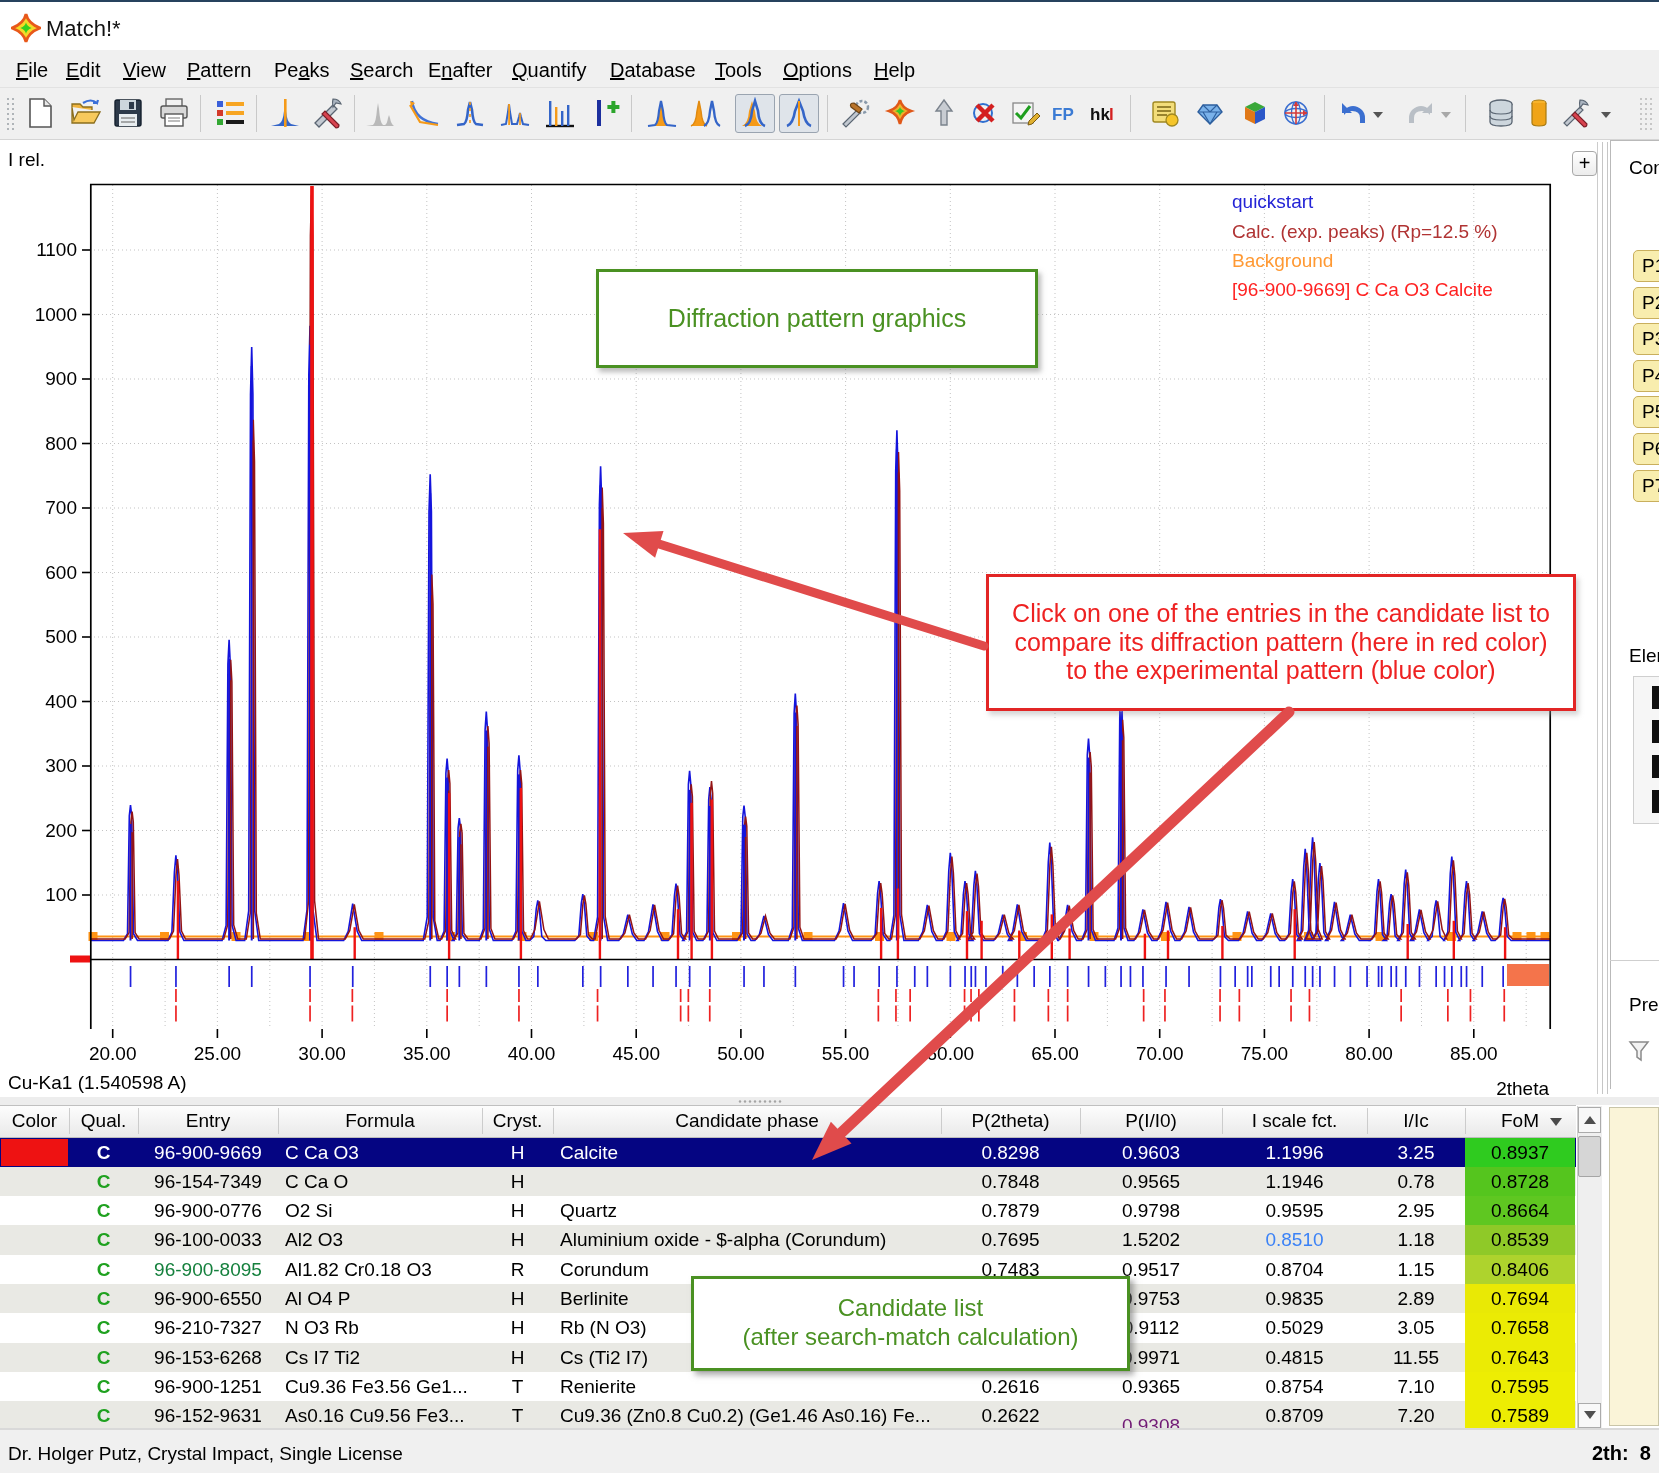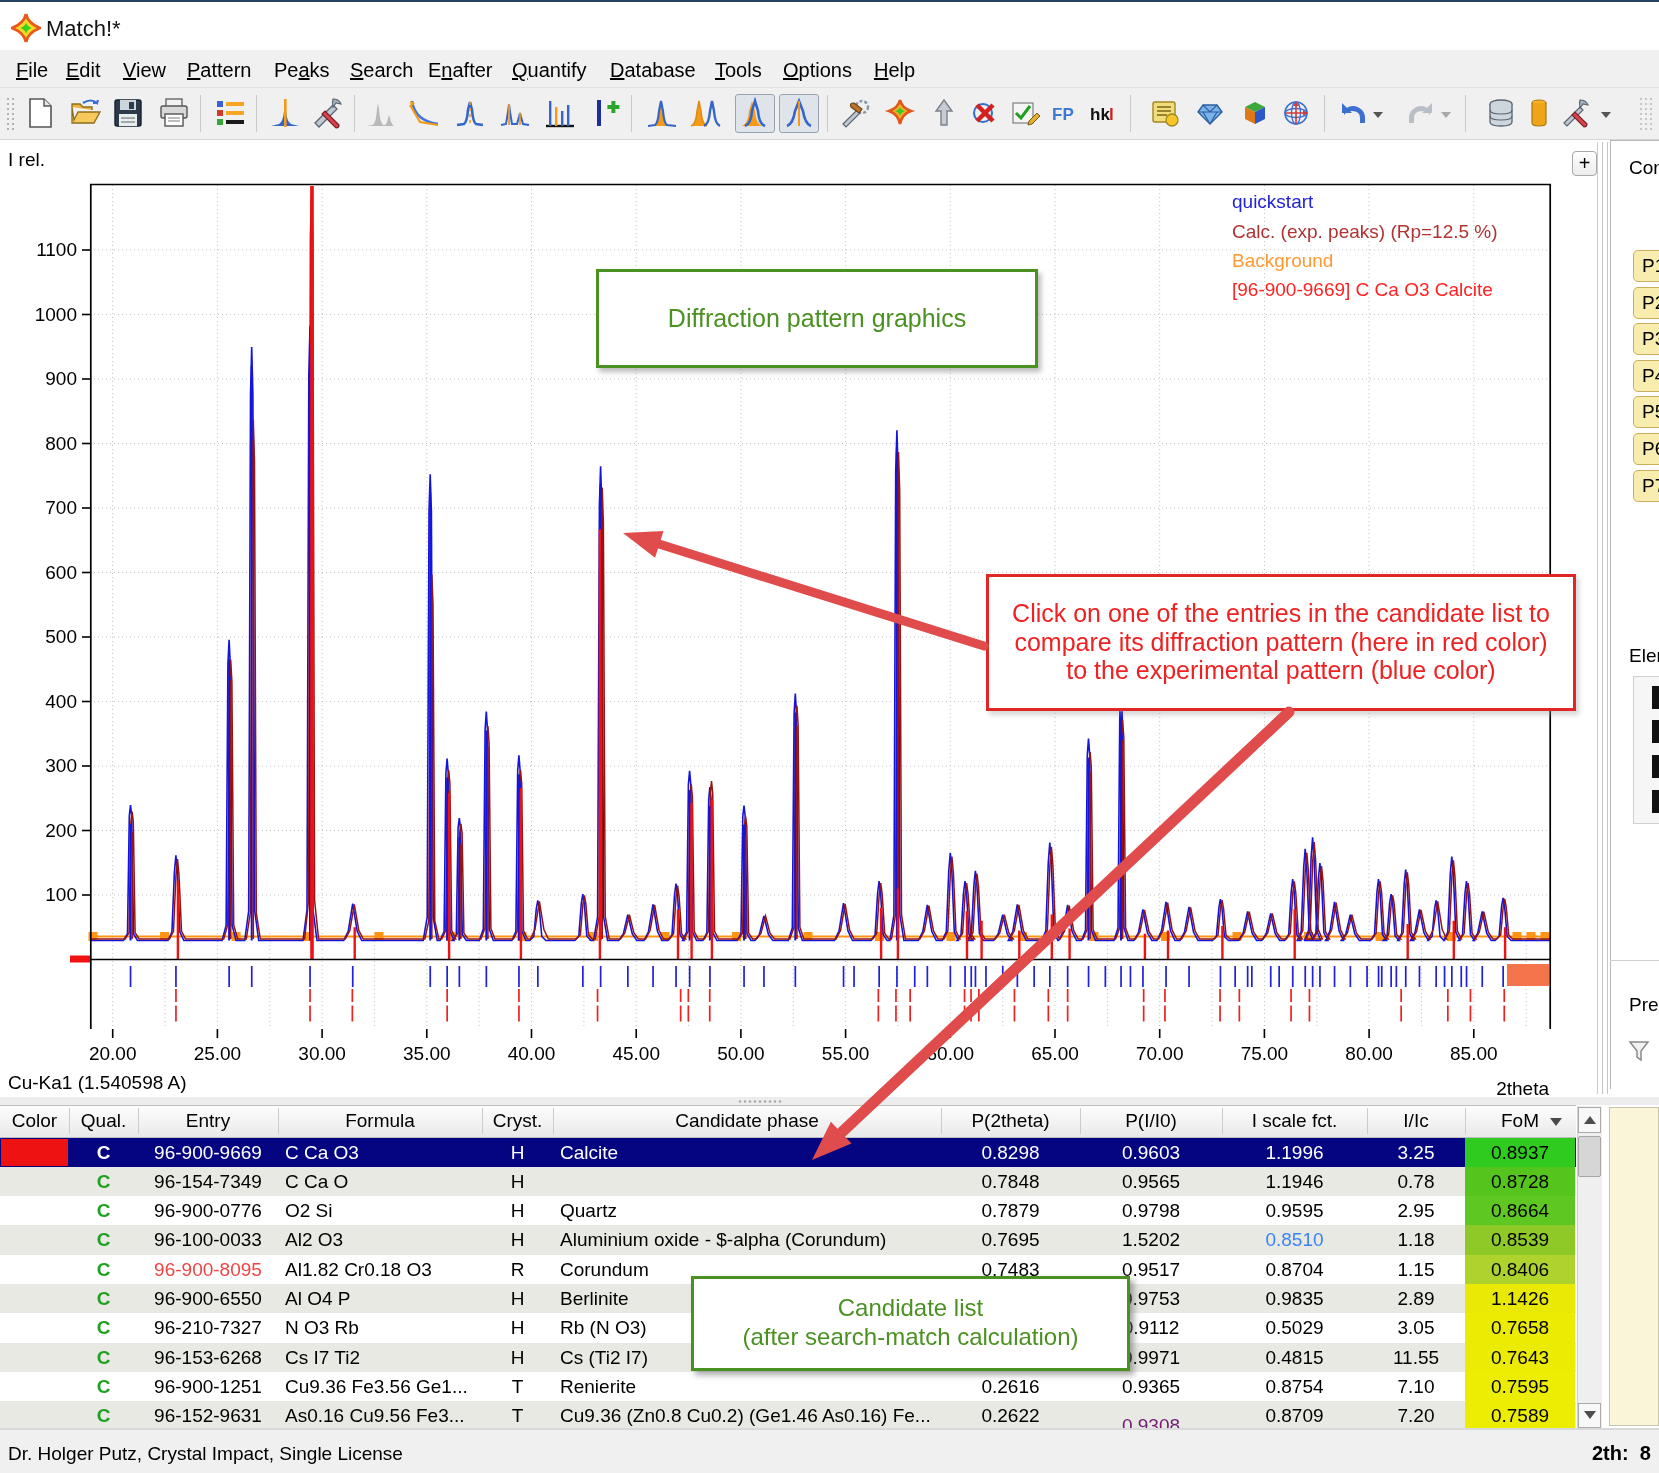--- a/index.html
+++ b/index.html
@@ -645,40 +645,40 @@
 <div class="abs cell" style="left:285px;top:1225.4px;width:200px;color:#000">Al2 O3</div>
 <div class="abs cell" style="left:482px;top:1225.4px;width:71px;color:#000;text-align:center">H</div>
 <div class="abs cell" style="left:560px;top:1225.4px;width:380px;color:#000;overflow:hidden;white-space:nowrap">Aluminium oxide - $-alpha (Corundum)</div>
 <div class="abs cell" style="left:941px;top:1225.4px;width:139px;color:#000;text-align:center">0.7695</div>
 <div class="abs cell" style="left:1080px;top:1225.4px;width:142px;color:#000;text-align:center">1.5202</div>
 <div class="abs cell" style="left:1222px;top:1225.4px;width:145px;color:#3b82f6;text-align:center">0.8510</div>
 <div class="abs cell" style="left:1367px;top:1225.4px;width:98px;color:#000;text-align:center">1.18</div>
 <div class="abs cell" style="left:1465px;top:1225.4px;width:110px;height:29.3px;background:#8fc928;color:#000;text-align:center">0.8539</div>
 <div class="abs" style="left:0;top:1254.7px;width:1576px;height:29.3px;background:#ffffff"></div>
 <div class="abs cell" style="left:69px;top:1254.7px;width:69px;color:#1fa11f;font-weight:bold;text-align:center">C</div>
-<div class="abs cell" style="left:138px;top:1254.7px;width:140px;color:#ef4444;text-align:center">96-900-8095</div>
+<div class="abs cell" style="left:138px;top:1254.7px;width:140px;color:#15803d;text-align:center">96-900-8095</div>
 <div class="abs cell" style="left:285px;top:1254.7px;width:200px;color:#000">Al1.82 Cr0.18 O3</div>
 <div class="abs cell" style="left:482px;top:1254.7px;width:71px;color:#000;text-align:center">R</div>
 <div class="abs cell" style="left:560px;top:1254.7px;width:380px;color:#000;overflow:hidden;white-space:nowrap">Corundum</div>
 <div class="abs cell" style="left:941px;top:1254.7px;width:139px;color:#000;text-align:center">0.7483</div>
 <div class="abs cell" style="left:1080px;top:1254.7px;width:142px;color:#000;text-align:center">0.9517</div>
 <div class="abs cell" style="left:1222px;top:1254.7px;width:145px;color:#000;text-align:center">0.8704</div>
 <div class="abs cell" style="left:1367px;top:1254.7px;width:98px;color:#000;text-align:center">1.15</div>
 <div class="abs cell" style="left:1465px;top:1254.7px;width:110px;height:29.3px;background:#aed32d;color:#000;text-align:center">0.8406</div>
 <div class="abs" style="left:0;top:1284.0px;width:1576px;height:29.3px;background:#e9e9e4"></div>
 <div class="abs cell" style="left:69px;top:1284.0px;width:69px;color:#1fa11f;font-weight:bold;text-align:center">C</div>
 <div class="abs cell" style="left:138px;top:1284.0px;width:140px;color:#000;text-align:center">96-900-6550</div>
 <div class="abs cell" style="left:285px;top:1284.0px;width:200px;color:#000">Al O4 P</div>
 <div class="abs cell" style="left:482px;top:1284.0px;width:71px;color:#000;text-align:center">H</div>
 <div class="abs cell" style="left:560px;top:1284.0px;width:380px;color:#000;overflow:hidden;white-space:nowrap">Berlinite</div>
 <div class="abs cell" style="left:941px;top:1284.0px;width:139px;color:#000;text-align:center">0.7779</div>
 <div class="abs cell" style="left:1080px;top:1284.0px;width:142px;color:#000;text-align:center">0.9753</div>
 <div class="abs cell" style="left:1222px;top:1284.0px;width:145px;color:#000;text-align:center">0.9835</div>
 <div class="abs cell" style="left:1367px;top:1284.0px;width:98px;color:#000;text-align:center">2.89</div>
-<div class="abs cell" style="left:1465px;top:1284.0px;width:110px;height:29.3px;background:#e9e905;color:#000;text-align:center">1.1426</div>
+<div class="abs cell" style="left:1465px;top:1284.0px;width:110px;height:29.3px;background:#e9e905;color:#000;text-align:center">0.7694</div>
 <div class="abs" style="left:0;top:1313.3px;width:1576px;height:29.3px;background:#ffffff"></div>
 <div class="abs cell" style="left:69px;top:1313.3px;width:69px;color:#1fa11f;font-weight:bold;text-align:center">C</div>
 <div class="abs cell" style="left:138px;top:1313.3px;width:140px;color:#000;text-align:center">96-210-7327</div>
 <div class="abs cell" style="left:285px;top:1313.3px;width:200px;color:#000">N O3 Rb</div>
 <div class="abs cell" style="left:482px;top:1313.3px;width:71px;color:#000;text-align:center">H</div>
 <div class="abs cell" style="left:560px;top:1313.3px;width:380px;color:#000;overflow:hidden;white-space:nowrap">Rb (N O3)</div>
 <div class="abs cell" style="left:941px;top:1313.3px;width:139px;color:#000;text-align:center">0.7506</div>
 <div class="abs cell" style="left:1080px;top:1313.3px;width:142px;color:#000;text-align:center">0.9112</div>
 <div class="abs cell" style="left:1222px;top:1313.3px;width:145px;color:#000;text-align:center">0.5029</div>
 <div class="abs cell" style="left:1367px;top:1313.3px;width:98px;color:#000;text-align:center">3.05</div>

